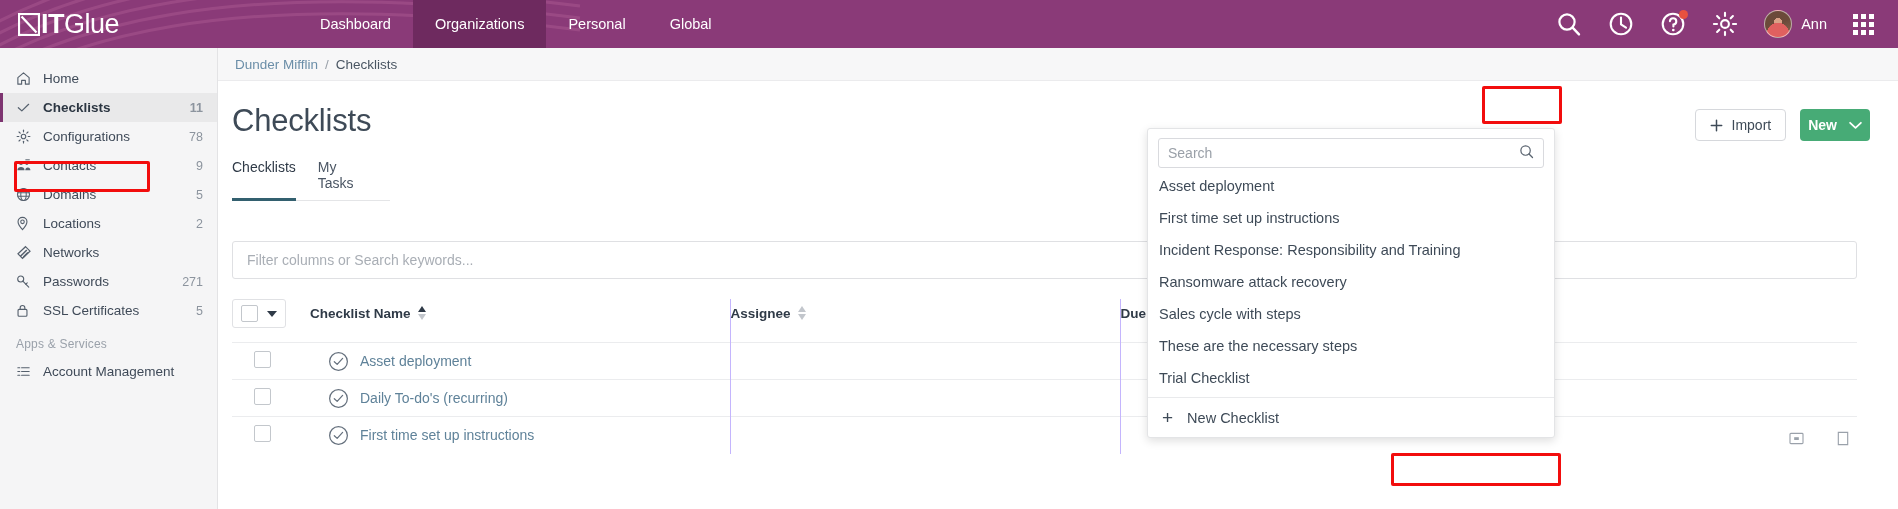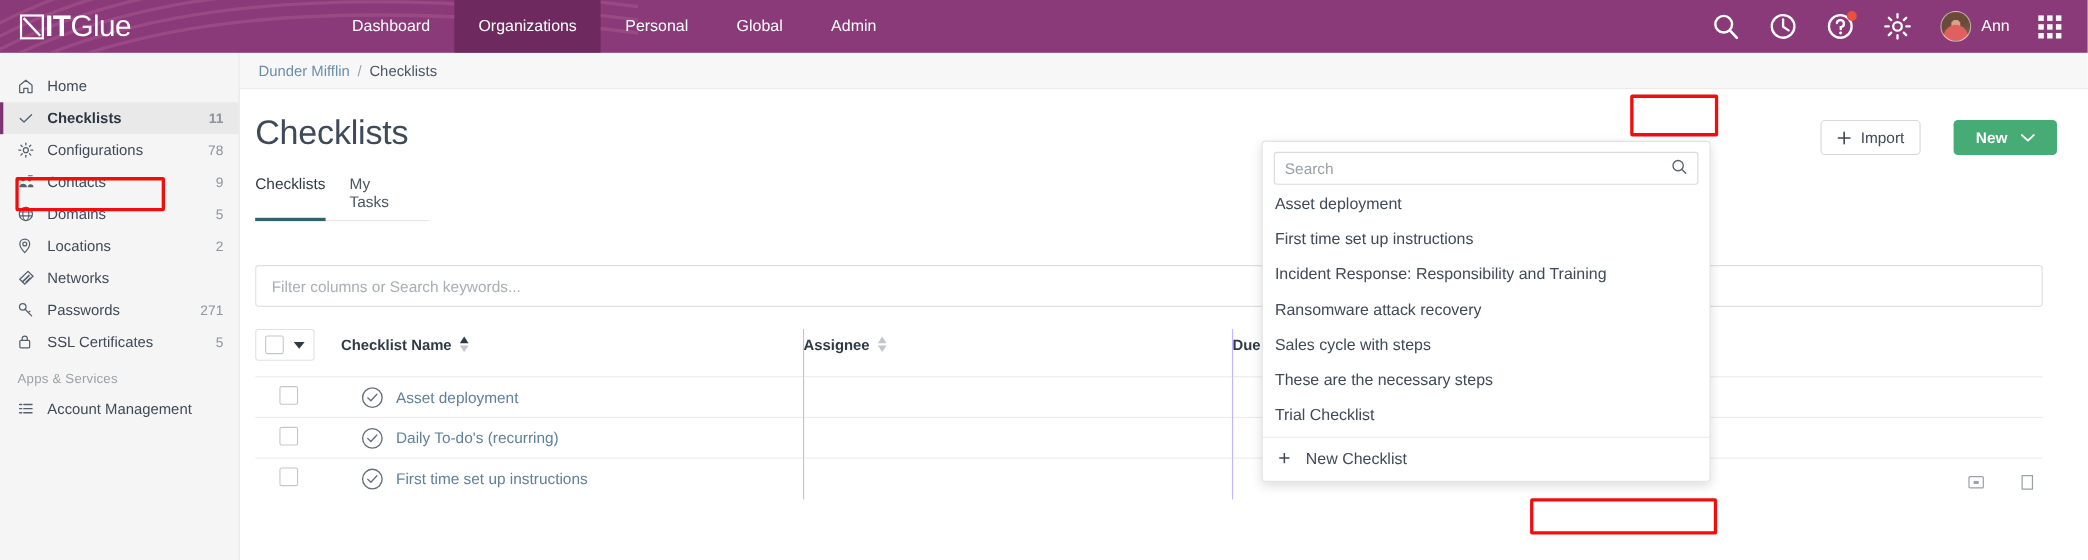--- a/index.html
+++ b/index.html
@@ -99,29 +99,29 @@
     display:flex; align-items:center; padding-left:17px;
     font-size:13.5px;
   }
   .bc-link{ color:#6b8ea8; cursor:pointer; }
   .bc-sep{ color:#9aa1aa; margin:0 7px; }
   .bc-cur{ color:#4a5663; }
 
   .content{ padding:22px 28px 0 14px; position:relative; }
   .title-row{ display:flex; align-items:flex-start; }
   .page-title{ font-size:31px; font-weight:400; color:#3e4a57; letter-spacing:-0.2px; }
-  .title-actions{ margin-left:auto; display:flex; align-items:center; gap:30px; padding-top:6px; }
+  .title-actions{ margin-left:auto; display:flex; align-items:center; gap:14px; padding-top:6px; }
   .btn-import{
     display:flex; align-items:center; gap:9px;
     height:32px; padding:0 14px; border:1px solid #d6d8dc; border-radius:4px;
     background:#fff; color:#3e4a57; font-size:14px; cursor:pointer;
   }
   .btn-new{
     display:flex; align-items:center; gap:12px;
-    height:32px; padding:0 20px; border-radius:4px;
+    height:32px; padding:0 8px; border-radius:4px;
     background:#47ab76; color:#fff; font-size:14px; font-weight:700; cursor:pointer;
     border:none;
   }
 
   .tabs{ display:flex; gap:0; margin-top:18px; border-bottom:1px solid #e4e5e7; width:158px; }
   .tab{
     font-size:14px; color:#4b5664; padding:0 0 9px 0; margin-right:22px; cursor:pointer;
     position:relative;
   }
   .tab.active{ color:#2f3a47; }
@@ -234,23 +234,20 @@
           <span>Dashboard</span>
         </div>
       <div class="nav-item active">
           <span>Organizations</span>
         </div>
       <div class="nav-item">
           <span>Personal</span>
         </div>
       <div class="nav-item">
           <span>Global</span>
-        </div>
-      <div class="nav-item">
-          <span>Admin</span>
         </div>
     </div>
 
     <div class="topbar-right">
       <svg class="tb-icon" viewBox="0 0 26 26">
         <circle cx="11" cy="11" r="7.6" fill="none" stroke="currentColor" stroke-width="2.2"></circle>
         <path d="M16.6 16.6 L23 23.4" stroke="currentColor" stroke-width="2.4" stroke-linecap="round"></path>
       </svg>
       <svg class="tb-icon" viewBox="0 0 26 26">
         <circle cx="13" cy="13" r="10.3" fill="none" stroke="currentColor" stroke-width="2.1"></circle>

